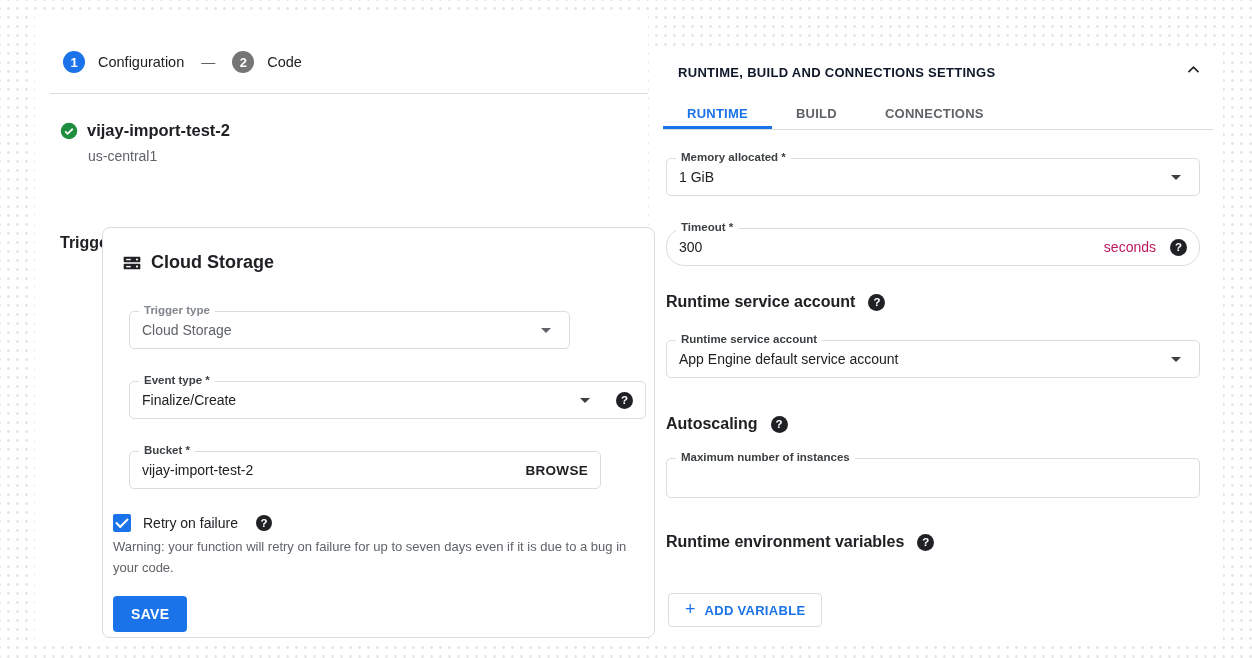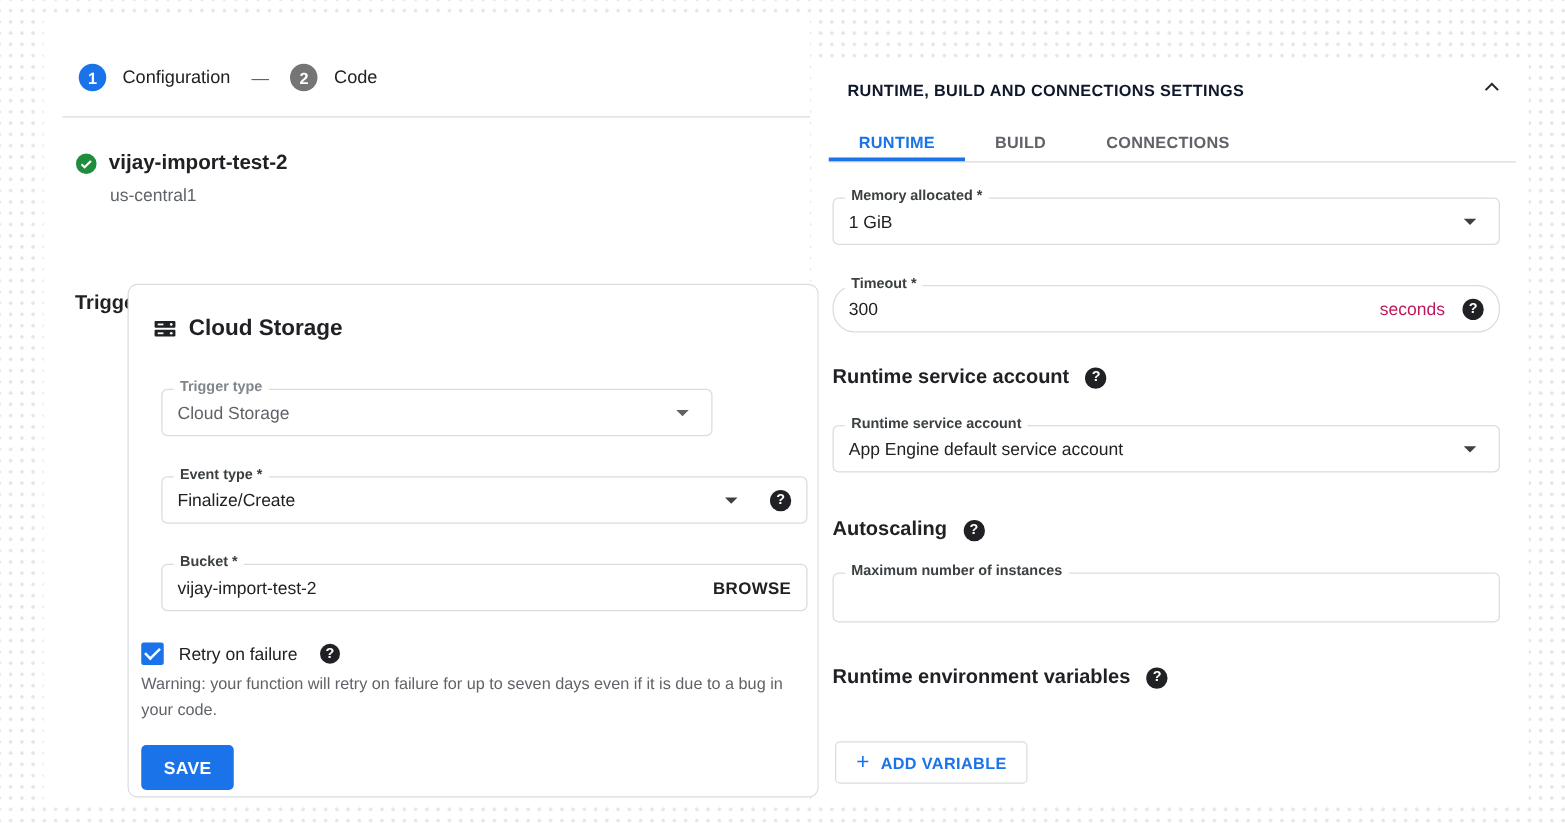--- a/index.html
+++ b/index.html
@@ -51,21 +51,21 @@
               border-top:5px solid #3c4043; margin:0 6px; }
   .dd-arrow.muted { border-top-color:#5f6368; }
   .help { width:17px; height:17px; border-radius:50%; background:#202124; color:#fff;
           display:flex; align-items:center; justify-content:center;
           font-size:11.5px; font-weight:bold; flex:none; }
   .suffix { font-size:14px; color:#be185d; margin-right:14px; }
   .browse { font-size:13.5px; font-weight:bold; color:#202124; letter-spacing:.3px; cursor:pointer; }
 
   .f-trigger-type { left:26px; top:83px;  width:441px; }
   .f-event-type   { left:26px; top:153px; width:517px; }
-  .f-bucket       { left:26px; top:223px; width:517px; }
+  .f-bucket       { left:26px; top:223px; width:472px; }
   .f-event-type .help { margin-left:20px; }
 
   .retry-row { position:absolute; left:10px; top:286px; display:flex; align-items:center; gap:12px; }
   .checkbox { width:18px; height:18px; border-radius:2px; background:#1a73e8;
               display:flex; align-items:center; justify-content:center; }
   .checkbox::after { content:""; width:10px; height:5px; border-left:2px solid #fff;
                      border-bottom:2px solid #fff; transform:rotate(-45deg); margin-bottom:3px; }
   .retry-label { font-size:14px; font-weight:500; color:#202124; }
   .retry-row .help { margin-left:6px; width:16px; height:16px; }
   .warning { position:absolute; left:10px; top:309px; width:528px; font-size:13px;

